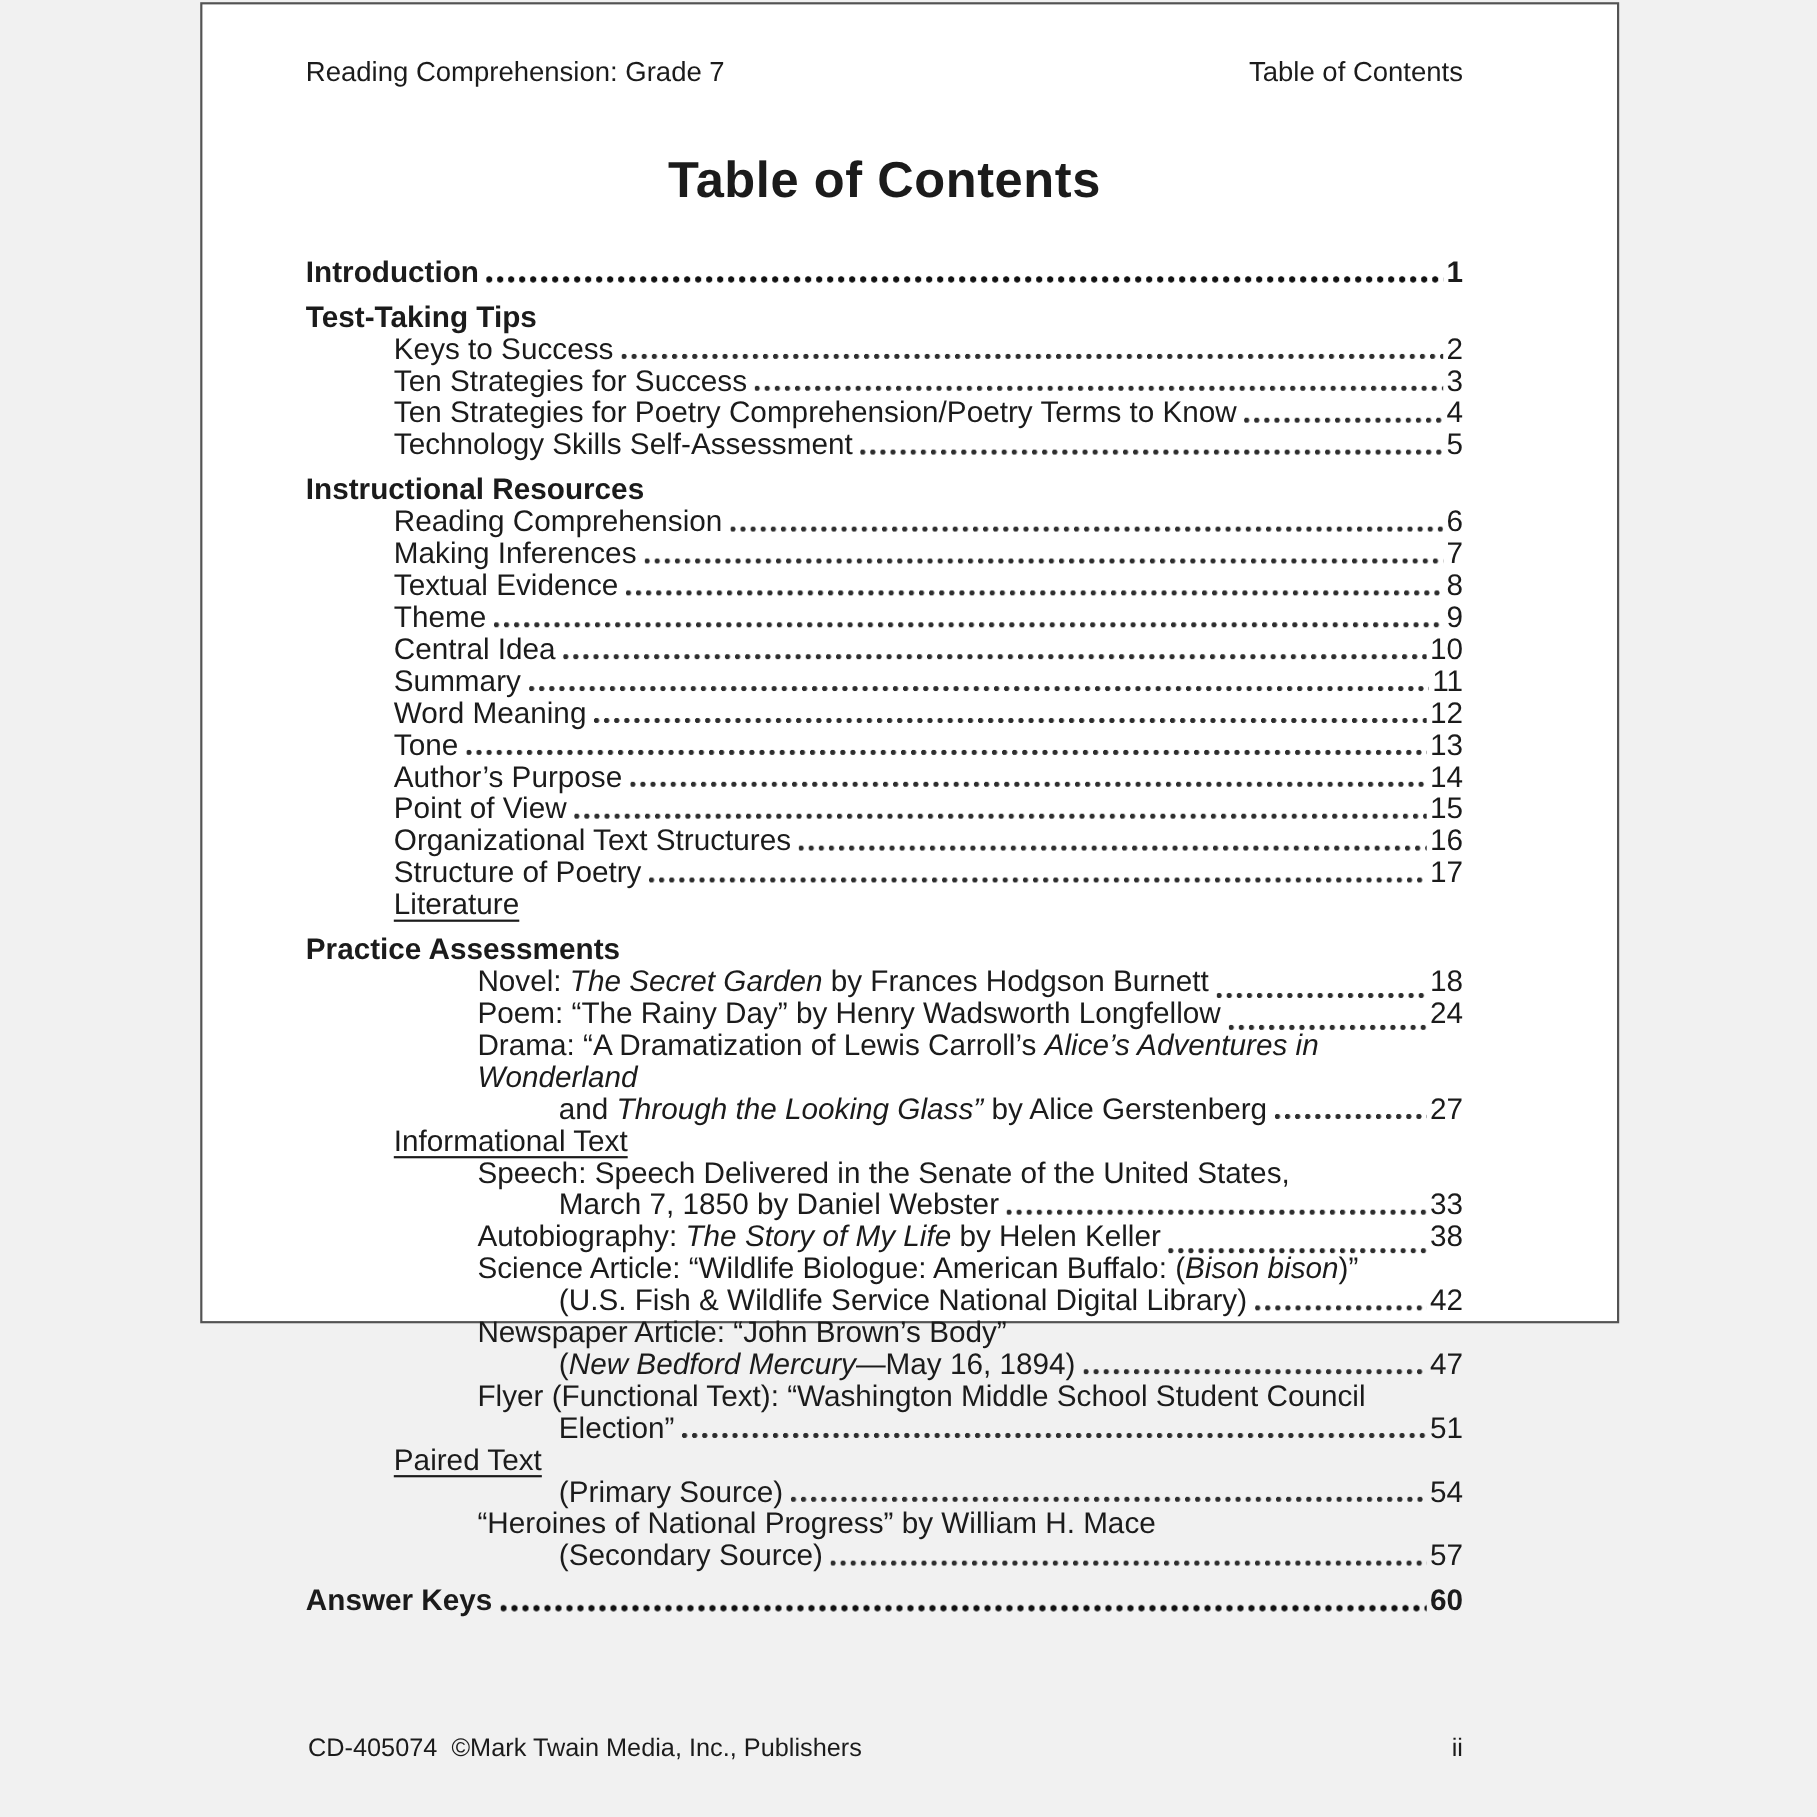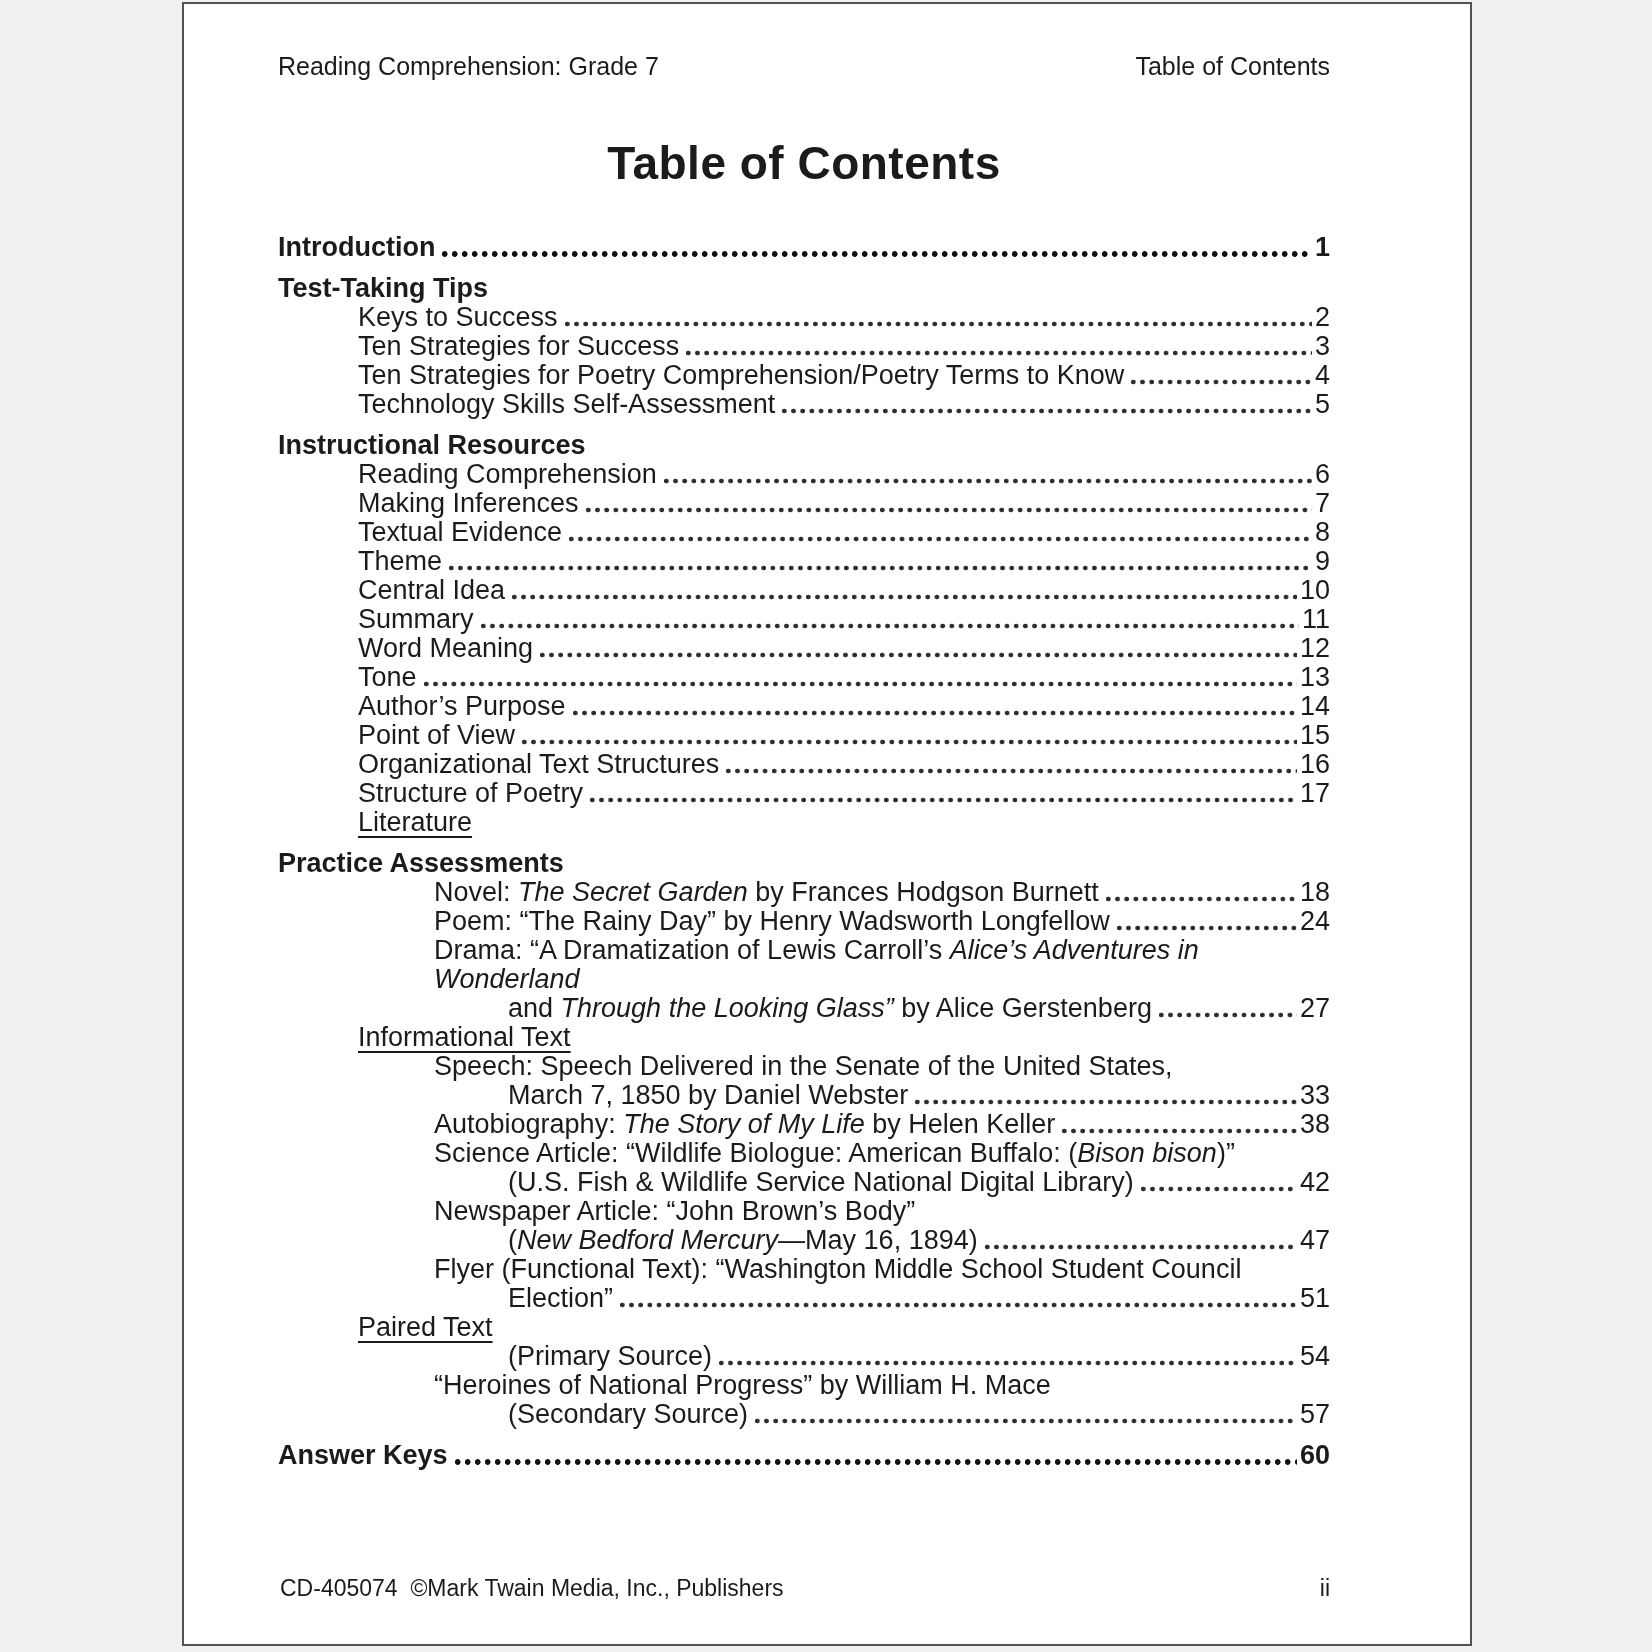--- a/index.html
+++ b/index.html
@@ -7,21 +7,21 @@
     width: 1652px; height: 1652px;
     background: #f1f1f1;
     font-family: "Liberation Sans", sans-serif;
     color: #1b1b1b;
     position: relative;
     overflow: hidden;
   }
   .sheet {
     position: absolute;
     left: 182px; top: 2px;
-    width: 1290px; height: 1644px;
+    width: 1290px; height: 1201px;
     box-sizing: border-box;
     background: #ffffff;
     border: 2px solid #535353;
     padding: 0 140px 0 94px;
   }
   .doc-header {
     display: flex;
     justify-content: space-between;
     align-items: baseline;
     margin-top: 49px;
@@ -38,21 +38,21 @@
   .toc { margin-top: 43px; }
   .toc-row {
     display: flex;
     align-items: baseline;
     font-size: 27px;
     line-height: 29px;
   }
   .toc-row.gap { margin-top: 12px; }
   .toc-row.bold { font-weight: bold; }
   .indent-1 { padding-left: 80px; }
-  .indent-2 { padding-left: 156px; }
+  .indent-2 { padding-left: 156px; align-items: flex-end; }
   .indent-3 { padding-left: 230px; text-align: right; }
   .toc-label { white-space: pre-wrap; }
   .subhead .toc-label {
     text-decoration: underline;
     text-underline-offset: 5px;
     text-decoration-thickness: 2px;
   }
   .italic { font-style: italic; }
   .leader {
     flex: 1 1 0;

